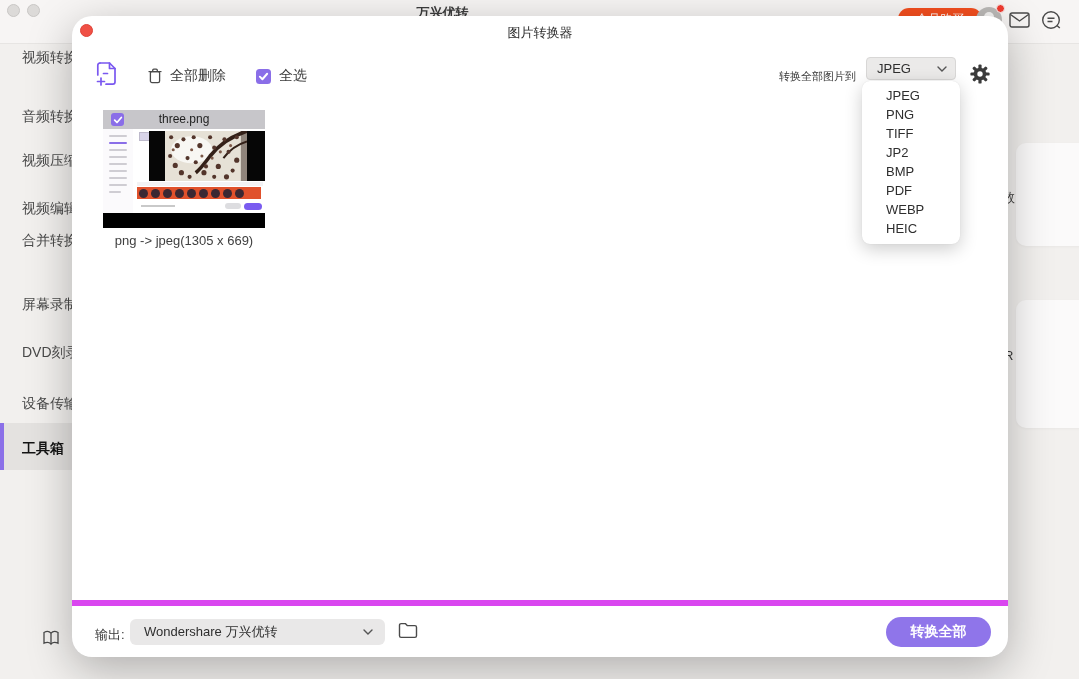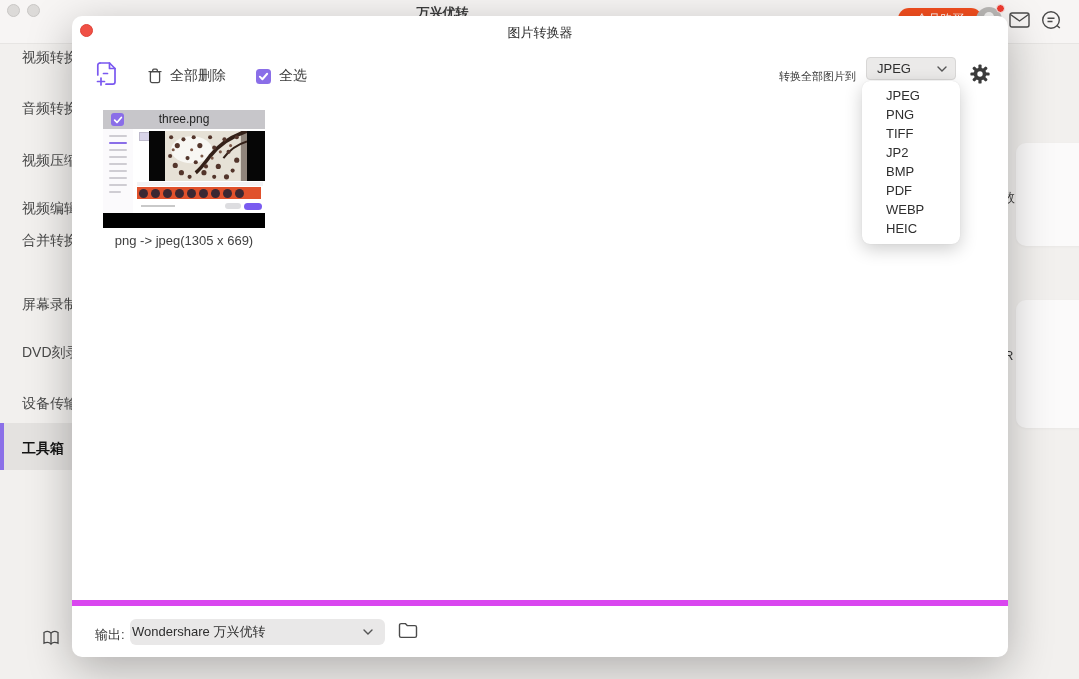--- a/index.html
+++ b/index.html
@@ -50,21 +50,21 @@
   .bg-card.c1 { left:1016px; top:143px; width:80px; height:103px; }
   .bg-card.c2 { left:1016px; top:300px; width:80px; height:128px; }
   .frag { position:absolute; font-size:13px; color:#3a3a3a; z-index:1; }
   .frag.f1 { left:1002px; top:189px; }
   .frag.f2 { left:1004px; top:348px; }
   .book-wrap { position:absolute; left:42px; top:629px; z-index:1; }
 
   
   .modal {
     position:absolute; left:72px; top:16px; width:936px; height:641px;
-    background:#ffffff; border-radius:10px; z-index:10;
+    background:#ffffff; border-radius:20px; z-index:10;
     box-shadow:0 12px 45px rgba(0,0,0,0.28);
   }
   .modal-close { position:absolute; left:8px; top:8px; width:13px; height:13px; border-radius:50%;
     background:#f05045; border:1px solid #df4338; }
   .modal-title { position:absolute; left:0; top:8px; width:100%; text-align:center;
     font-size:13px; color:#2b2b2b; }
 
   
   .tb-add { position:absolute; left:23px; top:45px; width:24px; height:26px; cursor:pointer; }
   .tb-group { position:absolute; display:flex; align-items:center; gap:8px; cursor:pointer; }
@@ -117,21 +117,21 @@
   .t-pill-p { position:absolute; right:3px; top:3.5px; width:18px; height:7px; border-radius:3.5px; background:#7a5cf0; }
   .t-letterbox { position:absolute; left:0; top:84px; width:162px; height:15px; background:#000; }
   .fc-caption { margin-top:5px; text-align:center; font-size:13px; color:#3f3f3f; }
 
   
   .modal-footer { position:absolute; left:0; top:584px; width:936px; height:57px;
     border-top:6px solid #d946ef; }
   .out-label { position:absolute; left:23px; top:20px; font-size:13px; color:#3a3a3a; }
   .out-select { position:absolute; left:58px; top:13px; width:255px; height:26px;
     background:#e9e8e8; border-radius:6px; display:flex; align-items:center;
-    padding:0 12px 0 2px; cursor:pointer; }
+    padding:0 12px 0 14px; cursor:pointer; }
   .out-select .val { flex:1; font-size:13px; color:#2e2e2e; }
   .folder-wrap { position:absolute; left:326px; top:16px; cursor:pointer; }
   .convert-btn { position:absolute; left:814px; top:11px; width:105px; height:30px; border-radius:15px;
     background:#8f75ea; border:none; color:#fff; font-size:14px; font-weight:bold;
     font-family:inherit; cursor:pointer; }
 </style>
 </head>
 <body>
 
 <div class="bg-header">
@@ -155,21 +155,21 @@
   <svg width="21" height="21" viewBox="0 0 21 21" fill="none" stroke="#4a4a4a" stroke-width="1.4">
     <circle cx="10" cy="10" r="8.3"></circle>
     <path d="M6.5 8.3 h7 M6.5 11.5 h5"></path>
     <path d="M16 15.5 l2.8 2.6"></path>
   </svg>
 </div>
 
 <div class="active-band"></div>
 <div class="active-bar"></div>
 <div class="bg-sidebar-item" style="top:49px;">视频转换</div>
-<div class="bg-sidebar-item" style="top:100px;">音频转换</div>
+<div class="bg-sidebar-item" style="top:108px;">音频转换</div>
 <div class="bg-sidebar-item" style="top:152px;">视频压缩</div>
 <div class="bg-sidebar-item" style="top:200px;">视频编辑</div>
 <div class="bg-sidebar-item" style="top:232px;">合并转换</div>
 <div class="bg-sidebar-item" style="top:296px;">屏幕录制</div>
 <div class="bg-sidebar-item" style="top:344px;">DVD刻录</div>
 <div class="bg-sidebar-item" style="top:395px;">设备传输</div>
 <div class="bg-sidebar-item active" style="top:440px;">工具箱</div>
 
 <div class="bg-card c1"></div>
 <div class="bg-card c2"></div>
@@ -351,14 +351,15 @@
         <svg width="10" height="6" viewBox="0 0 10 6" fill="none" stroke="#555" stroke-width="1.4" stroke-linecap="round">
           <path d="M1 1 L5 5 L9 1"></path>
         </svg>
       </span>
     </div>
     <div class="folder-wrap">
       <svg width="20" height="17" viewBox="0 0 20 17" fill="none" stroke="#4a4a4a" stroke-width="1.4" stroke-linejoin="round">
         <path d="M1.5 3.2 a1.6 1.6 0 0 1 1.6 -1.6 h4.2 l1.9 2 h7.7 a1.6 1.6 0 0 1 1.6 1.6 v8.6 a1.6 1.6 0 0 1 -1.6 1.6 H3.1 a1.6 1.6 0 0 1 -1.6 -1.6 Z"></path>
       </svg>
     </div>
+    <button class="convert-btn">转换全部</button>
   </div>
 </div>
 
 </body></html>

